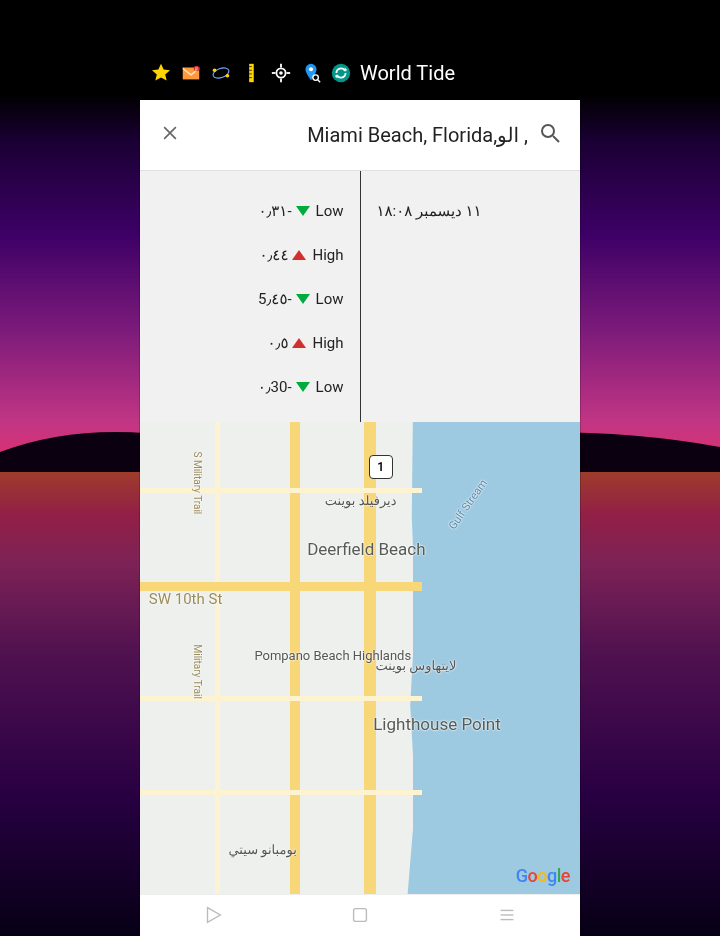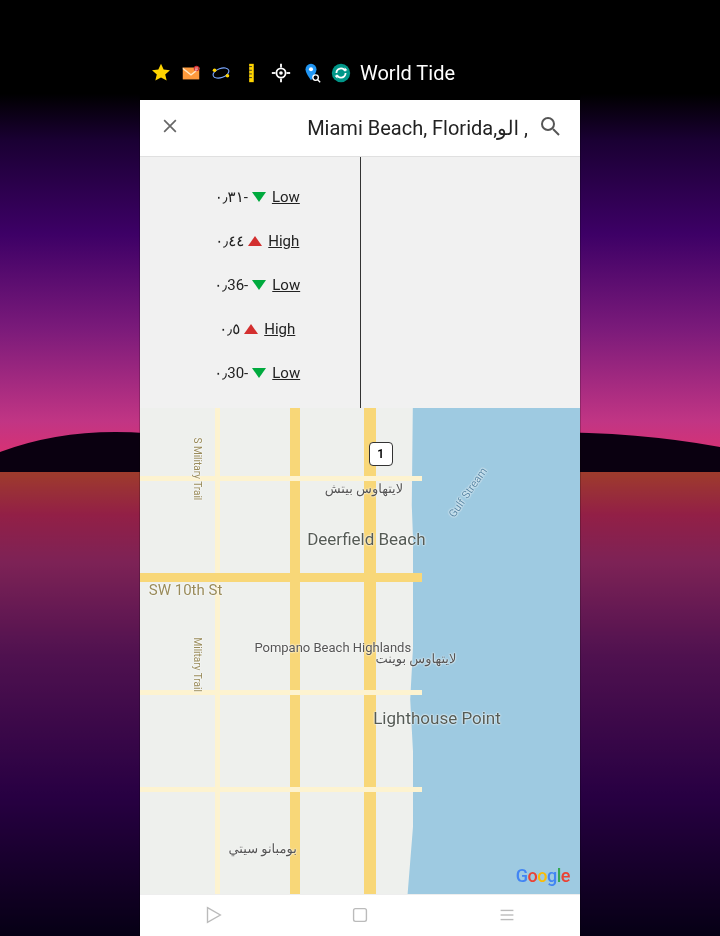--- a/index.html
+++ b/index.html
@@ -46,21 +46,21 @@
     background: #000; color: #fff;
     height: 54px; display: flex; align-items: center;
     padding: 0 8px; gap: 4px;
   }
   .statusbar .sp { flex: 0 0 auto; }
   .statusbar .title { font-size: 20px; margin-left: 2px; }
   .ic { width: 26px; height: 26px; display: inline-flex; align-items: center; justify-content: center; font-size: 20px; }
   .ic svg { width: 22px; height: 22px; }
 
   .searchbar {
-    height: 56px; display: flex; align-items: center;
+    height: 70px; display: flex; align-items: center;
     padding: 12px 14px; gap: 6px;
     background: #fff;
   }
   .searchbar .x { color: #666; width: 32px; font-size: 22px; text-align: center; }
   .searchbar .loc {
     flex: 1; font-size: 20px; color: #222;
     white-space: nowrap; overflow: hidden; text-align: right;
     direction: rtl;
   }
   .searchbar .mag { color: #555; width: 32px; text-align: center; }
@@ -70,26 +70,26 @@
     height: 252px; background: #f1f1f1;
     display: flex; border-top: 1px solid #e0e0e0;
   }
   .tide-col { flex: 1; padding: 18px 0; }
   .tide-col.left { border-right: 1.5px solid #333; }
   .tide-row {
     height: 44px; display: flex; align-items: center;
     font-size: 15px; color: #222;
     padding: 0 16px;
   }
-  .tide-col.left .tide-row { justify-content: center; padding-left: 31px; }
+  .tide-col.left .tide-row { justify-content: flex-end; padding-left: 31px; }
   .tide-col.right .tide-row { justify-content: flex-end; direction: rtl; padding-right: 20px; }
   .tri { display:inline-block; width:0; height:0; margin: 0 4px; }
   .tri.down { border-left:7px solid transparent; border-right:7px solid transparent; border-top:10px solid #00aa3e; }
   .tri.up { border-left:7px solid transparent; border-right:7px solid transparent; border-bottom:10px solid #d32f2f; }
-  .tide-lbl { margin-left: 2px; text-decoration: underline; }
+  .tide-lbl { margin-left: 2px; }
 
   .map {
     flex: 1; position: relative; overflow: hidden;
     background: #cfe8c0;
   }
   .water {
     position: absolute; top: 0; bottom: 0; right: 0; width: 38%;
     background: #9ecae1;
   }
   .water::before {
@@ -230,54 +230,55 @@
         <span>٠٫٣١-</span>
         <span class="tri down"></span>
         <span class="tide-lbl">Low</span>
       </div>
       <div class="tide-row">
         <span>٠٫٤٤</span>
         <span class="tri up"></span>
         <span class="tide-lbl">High</span>
       </div>
       <div class="tide-row">
-        <span>٠٫36-</span>
+        <span>5٫٤٥-</span>
         <span class="tri down"></span>
         <span class="tide-lbl">Low</span>
       </div>
       <div class="tide-row">
         <span>٠٫٥</span>
         <span class="tri up"></span>
         <span class="tide-lbl">High</span>
       </div>
       <div class="tide-row">
         <span>٠٫30-</span>
         <span class="tri down"></span>
         <span class="tide-lbl">Low</span>
       </div>
     </div>
     <div class="tide-col right">
+      <div class="tide-row">١١ ديسمبر ١٨:٠٨</div>
     </div>
   </div>
 
   <div class="map">
     <div class="land"></div>
     <div class="water"></div>
 
     <div class="road" style="left:34%; top:0; width:10px; height:100%"></div>
     <div class="road" style="left:51%; top:0; width:12px; height:100%"></div>
     <div class="road thin" style="left:17%; top:0; width:5px; height:100%"></div>
     <div class="road" style="left:0; top:34%; width:64%; height:9px"></div>
     <div class="road thin" style="left:0; top:58%; width:64%; height:5px"></div>
     <div class="road thin" style="left:0; top:14%; width:64%; height:5px"></div>
     <div class="road thin" style="left:0; top:78%; width:64%; height:5px"></div>
 
     <div class="shield" style="left:52%; top:7%">1</div>
 
-    <div class="maplabel ar" style="left:42%; top:15%">لايتهاوس بيتش</div>
+    <div class="maplabel ar" style="left:42%; top:15%">ديرفيلد بوينت</div>
     <div class="maplabel big" style="left:38%; top:25%; line-height:1.1">Deerfield Beach</div>
     <div class="maplabel" style="left:26%; top:48%; width:90px; line-height:1.15">Pompano Beach Highlands</div>
     <div class="maplabel ar" style="left:56%; top:50%; width:70px; line-height:1.2">لايتهاوس بوينت</div>
     <div class="maplabel big" style="left:53%; top:62%; width:90px; line-height:1.1">Lighthouse Point</div>
     <div class="maplabel ar" style="left:22%; top:89%; width:60px; line-height:1.2">بومبانو سيتي</div>
     <div class="maplabel" style="left:68%; top:16%; transform:rotate(-55deg); font-size:11px; color:#5b8aa8">Gulf Stream</div>
     <div class="maplabel" style="left:13%; top:5%; transform:rotate(90deg); transform-origin:left; font-size:10px; color:#998b5a">S Military Trail</div>
     <div class="maplabel" style="left:13%; top:46%; transform:rotate(90deg); transform-origin:left; font-size:10px; color:#998b5a">Military Trail</div>
     <div class="maplabel" style="left:2%; top:35.5%; font-size:15px; color:#998b5a">SW 10th St</div>
 

